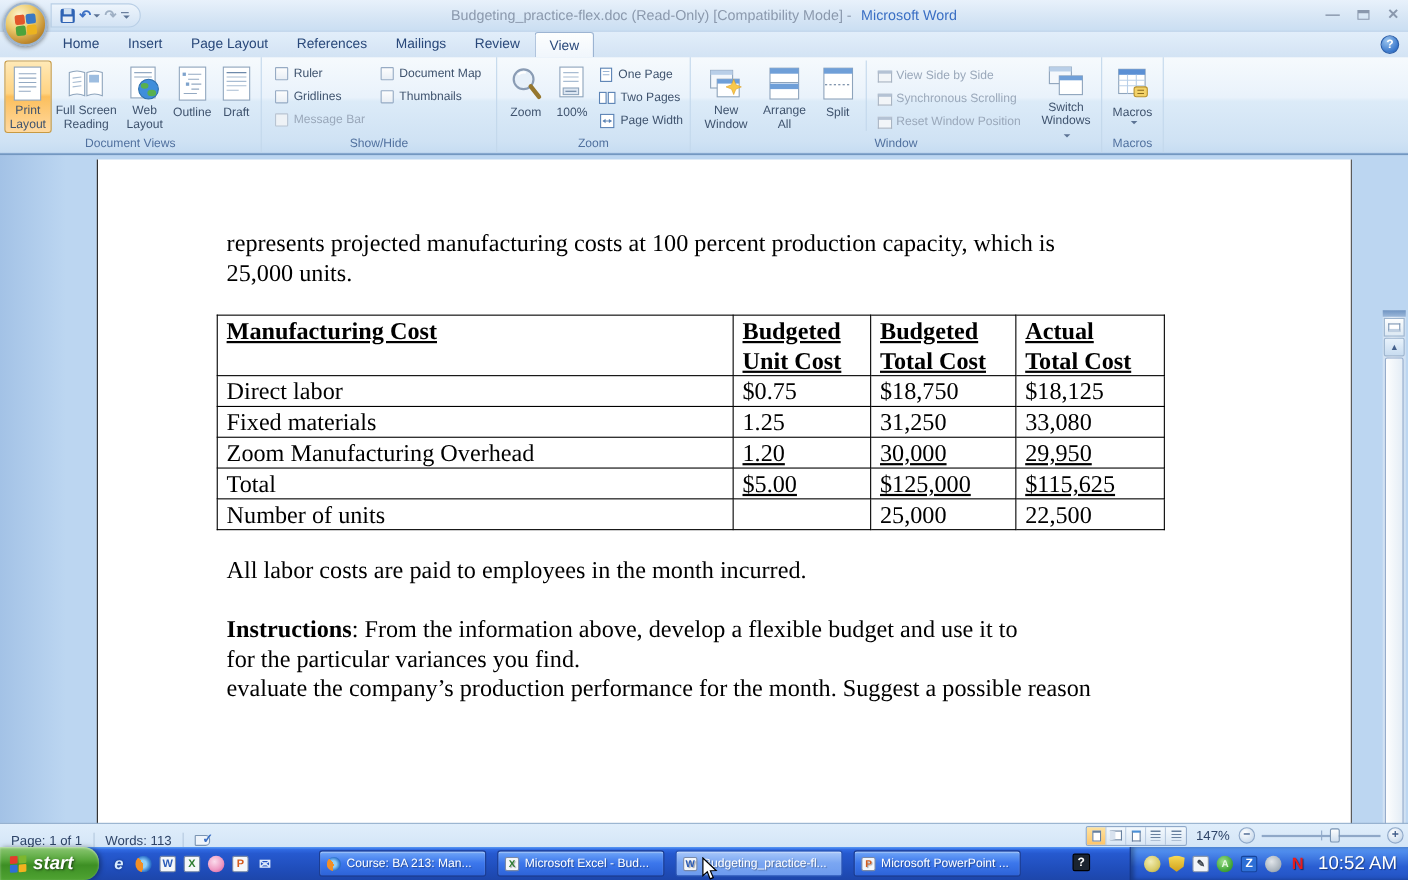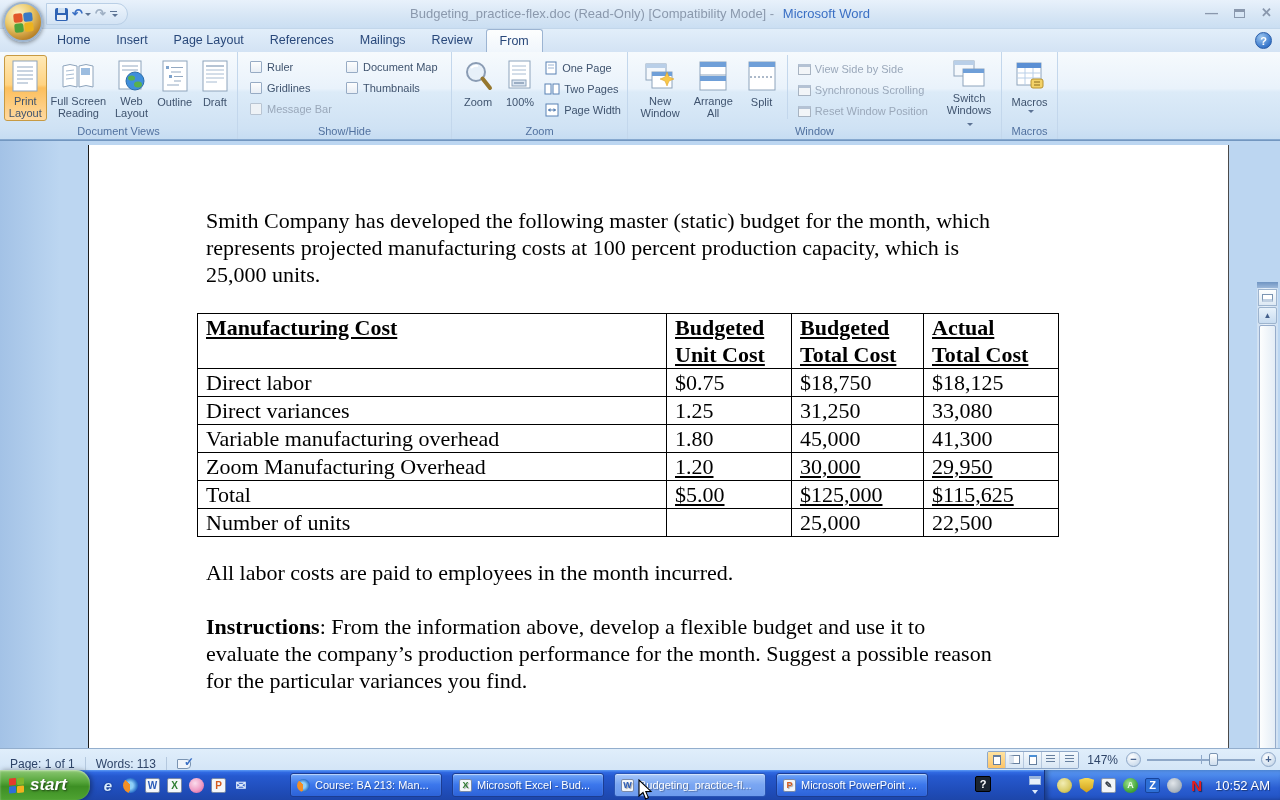--- a/index.html
+++ b/index.html
@@ -183,21 +183,21 @@
     border-left:1px solid #15337e; box-shadow:inset 3px 0 4px rgba(0,0,0,.3); }
   .tr-ico { width:15px; height:15px; display:flex; align-items:center; justify-content:center;
     font-size:11px; font-weight:bold; border-radius:2px; }
   .tri-msgr { border-radius:50%; background:radial-gradient(circle at 40% 35%, #f2edb4, #d8cb66 60%, #a89a30); }
   .tri-shield { background:linear-gradient(#f7da56,#cf9e18); clip-path:polygon(50% 0, 100% 15%, 92% 70%, 50% 100%, 8% 70%, 0 15%); border-radius:0; }
   .tri-notes { background:#f2f5f8; border:1px solid #8a98ad; color:#38404a; font-size:9px; }
   .tri-a { border-radius:50%; background:radial-gradient(circle at 40% 35%, #9fe08c, #45a83c 60%, #2c7a28); color:#eafbe6; font-size:9px; }
   .tri-z { background:#2d6fd6; color:#fff; border:1px solid #17449c; }
   .tri-vol { border-radius:50%; background:radial-gradient(circle at 40% 35%, #e2e6ea, #a8b2bc 65%, #78828c); }
   .tri-n { color:#e81c1c; font-size:15px; text-shadow:1px 1px 1px rgba(0,0,0,.5); background:transparent; }
-  .tray-time { color:#fff; font-size:13px; text-shadow:1px 1px 1px rgba(0,0,0,.4); margin-left:4px; }
+  .tray-time { color:#fff; font-size:17px; text-shadow:1px 1px 1px rgba(0,0,0,.4); margin-left:4px; }
 
   .cursor { position:absolute; left:638px; top:779px; z-index:99; }
 </style>
 </head>
 <body>
 
 <div class="screen">
 
   <div class="titlebar">
     <div class="office-btn">
@@ -236,21 +236,21 @@
   </div>
 
   <div class="tabrow">
     <div class="tabs">
       <div class="tab">Home</div>
       <div class="tab">Insert</div>
       <div class="tab">Page Layout</div>
       <div class="tab">References</div>
       <div class="tab">Mailings</div>
       <div class="tab">Review</div>
-      <div class="tab active">From</div>
+      <div class="tab active">View</div>
     </div>
     <div class="help-btn">?</div>
   </div>
 
   <div class="ribbon">
 
     <div class="rgroup" style="width:238px;">
       <div class="rgroup-content" style="gap:2px; justify-content:center;">
         <div class="rbig selected" style="width:47px;text-align:center;">
           <span class="bicon">
@@ -502,21 +502,20 @@
       </div>
       <div class="rgroup-label">Macros</div>
     </div>
 
     <div style="flex:1; border-right:none;"></div>
   </div>
 
   <div class="docarea">
     <div class="page">
       <div class="docbody">
-        <div>Smith Company has developed the following master (static) budget for the month, which</div>
         <div>represents projected manufacturing costs at 100 percent production capacity, which is</div>
         <div>25,000 units.</div>
 
         <table class="budget-table">
           <colgroup>
               <col style="width:469px">
               <col style="width:125px">
               <col style="width:132px">
               <col style="width:135px">
             </colgroup>
@@ -527,30 +526,24 @@
             <th><span class="thu">Budgeted</span><br><span class="thu">Total Cost</span></th>
             <th><span class="thu">Actual</span><br><span class="thu">Total Cost</span></th>
           </tr>
           <tr>
             <td>Direct labor</td>
             <td class="num">$0.75</td>
             <td class="num">$18,750</td>
             <td class="num">$18,125</td>
           </tr>
           <tr>
-            <td>Direct variances</td>
+            <td>Fixed materials</td>
             <td class="num">1.25</td>
             <td class="num">31,250</td>
             <td class="num">33,080</td>
-          </tr>
-          <tr>
-            <td>Variable manufacturing overhead</td>
-            <td class="num">1.80</td>
-            <td class="num">45,000</td>
-            <td class="num">41,300</td>
           </tr>
           <tr>
             <td>Zoom Manufacturing Overhead</td>
             <td class="num"><span class="u">1.20</span></td>
             <td class="num"><span class="u">30,000</span></td>
             <td class="num"><span class="u">29,950</span></td>
           </tr>
           <tr>
             <td>Total</td>
             <td class="num"><span class="u">$5.00</span></td>
@@ -563,22 +556,22 @@
             <td class="num">25,000</td>
             <td class="num">22,500</td>
           </tr>
         </tbody>
           </table>
 
         <div class="doc-note">All labor costs are paid to employees in the month incurred.</div>
         <div class="doc-instructions">
           <span class="b">Instructions</span><span>: From the information above, develop a flexible budget and use it to</span>
         </div>
+        <div>for the particular variances you find.</div>
         <div>evaluate the company’s production performance for the month. Suggest a possible reason</div>
-        <div>for the particular variances you find.</div>
       </div>
     </div>
 
     <div class="vscroll">
       <div class="split-handle"></div>
       <div class="ruler-btn">
           <span class="ruler-glyph"></span>
         </div>
       <div class="sb-btn">▲</div>
       <div class="sb-track">

